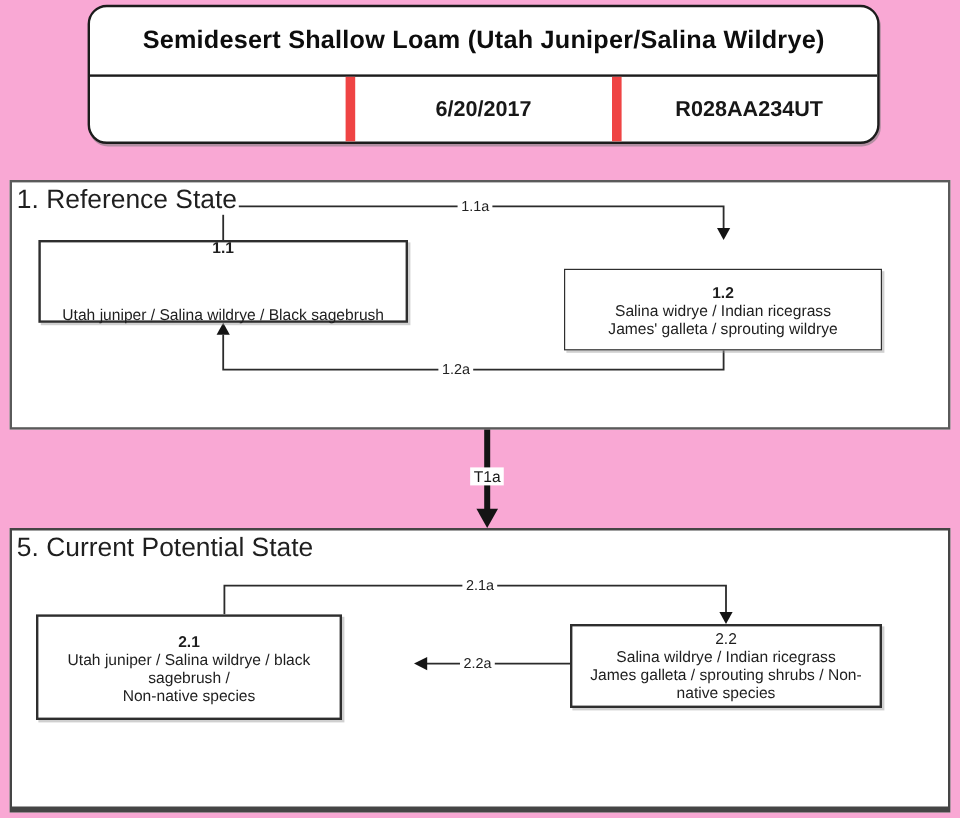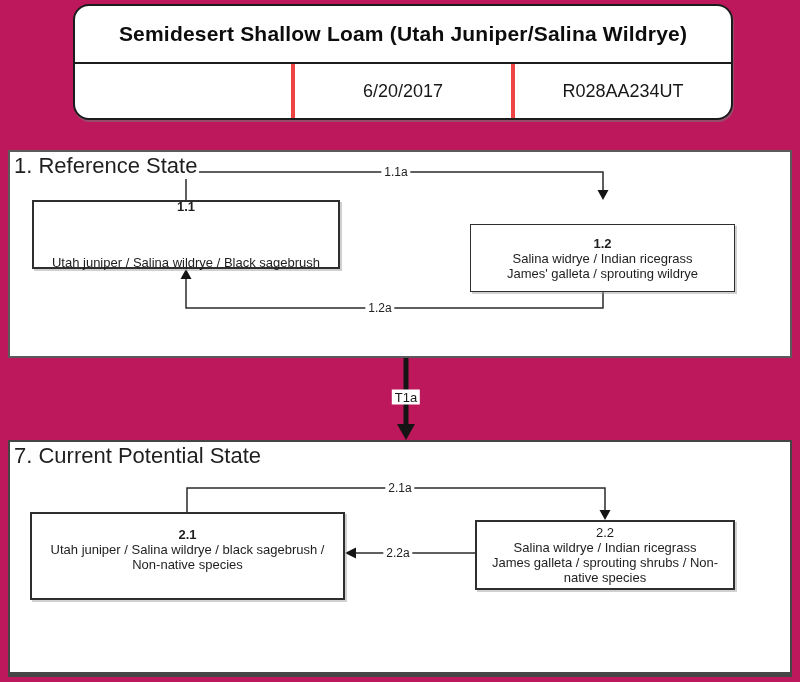--- a/index.html
+++ b/index.html
@@ -1,17 +1,17 @@
 <!DOCTYPE html>
 <html><head>
 <meta charset="utf-8">
 <style>
   html, body { margin:0; padding:0; background:#ffffff; }
   .canvas {
-    position:relative; width:800px; height:682px; background:#be185d;
+    position:relative; width:800px; height:682px; background:#f9a8d4;
     font-family:"Liberation Sans","DejaVu Sans",sans-serif; color:#1a1a1a;
     overflow:hidden;
   }
 
   
   .header-box {
     position:absolute; left:73px; top:4px; width:660px; height:116px;
     border:2px solid #1c1c1c; border-radius:16px; background:#fff;
     box-shadow:1px 2px 0 rgba(120,120,120,.55); overflow:hidden;
     box-sizing:border-box;
@@ -19,21 +19,21 @@
   .header-title {
     height:56px; display:flex; align-items:center; justify-content:center;
     font-weight:bold; font-size:21px; letter-spacing:.2px; color:#0d0d0d;
     border-bottom:2px solid #1c1c1c;
   }
   .header-row { display:flex; height:54px; }
   .header-row .cell {
     flex:1; display:flex; align-items:center; justify-content:center;
     font-size:18px; color:#171717;
   }
-  .header-row .cell + .cell { border-left:4px solid #ef4444; }
+  .header-row .cell + .cell { border-left:8px solid #ef4444;font-weight:bold; }
 
   
   .state-box { position:absolute; background:#fff; box-sizing:border-box; }
   .state-1 { left:8px; top:150px; width:784px; height:208px; border:2px solid #5a5a5a; }
   .state-2 { left:8px; top:440px; width:784px; height:237px; border:2px solid #454545; border-bottom-width:5px; }
   .state-label {
     position:absolute; font-size:22px; color:#1f1f1f; background:#fff; padding:0 2px;
   }
   .state-label-1 { left:12px; top:153px; }
   .state-label-2 { left:12px; top:443px; }
@@ -46,21 +46,21 @@
     position:absolute; background:#fff; border:2px solid #2e2e2e;
     box-sizing:border-box; text-align:center; font-size:13px; line-height:15px;
     color:#1e1e1e; display:flex; flex-direction:column; align-items:center;
     justify-content:center; box-shadow:2px 2px 0 rgba(150,150,150,.45);
     padding:2px 6px;
   }
   .community .community-id { font-weight:bold; }
   .community .community-id.plain { font-weight:normal; }
   .community-1-1 { left:32px;  top:200px; width:308px; height:69px;gap:41px; }
   .community-1-2 { left:470px; top:200px; width:265px; height:68px; border-width:1px;margin-top:24px; }
-  .community-2-1 { left:30px;  top:512px; width:315px; height:88px; justify-content:flex-start; padding-top:13px; }
+  .community-2-1 { left:30px;  top:512px; width:255px; height:88px; justify-content:flex-start; padding-top:13px; }
   .community-2-2 { left:475px; top:520px; width:260px; height:70px; }
 
   
   .path-label {
     position:absolute; transform:translate(-50%,-50%); background:#fff;
     padding:0 3px; font-size:12px; color:#222; white-space:nowrap;
   }
   .t-label { font-size:13px; color:#1a1a1a; }
   .lbl-11a { left:396px; top:172px; }
   .lbl-12a { left:380px; top:308px; }
@@ -101,21 +101,21 @@
       <polygon points="180.5,279 191.5,279 186,269"></polygon>
       <polygon points="599.5,510 610.5,510 605,520"></polygon>
       <polygon points="356,547.5 356,558.5 345,553"></polygon>
 
       <rect x="403.5" y="358" width="5" height="68"></rect>
       <polygon points="397,424 415,424 406,440"></polygon>
     </g>
   </svg>
 
   <div class="state-label state-label-1">1. Reference State</div>
-  <div class="state-label state-label-2">7. Current Potential State</div>
+  <div class="state-label state-label-2">5. Current Potential State</div>
 
   <div class="community community-1-1">
     <div class="community-id">1.1</div>
     <div class="community-line">Utah juniper / Salina wildrye / Black sagebrush</div>
   </div>
 
   <div class="community community-1-2">
     <div class="community-id">1.2</div>
     <div class="community-line">Salina widrye / Indian ricegrass</div>
     <div class="community-line">James' galleta / sprouting wildrye</div>

